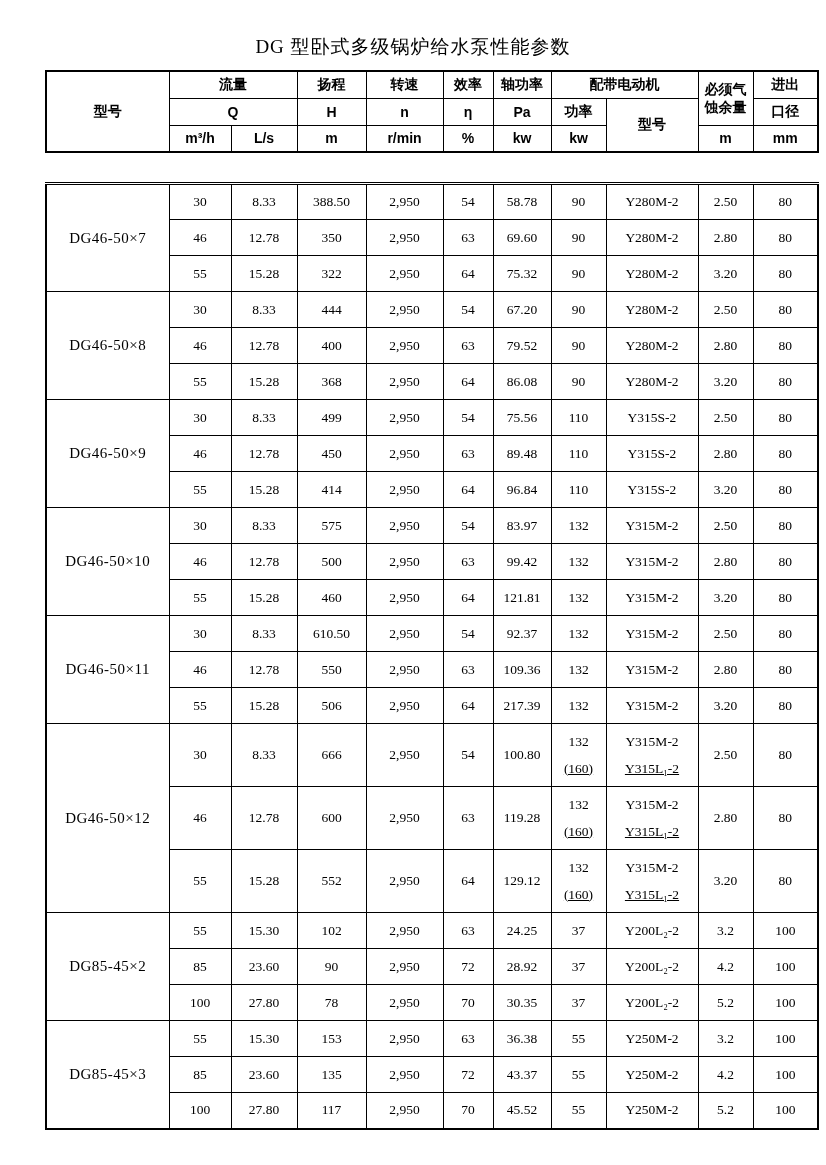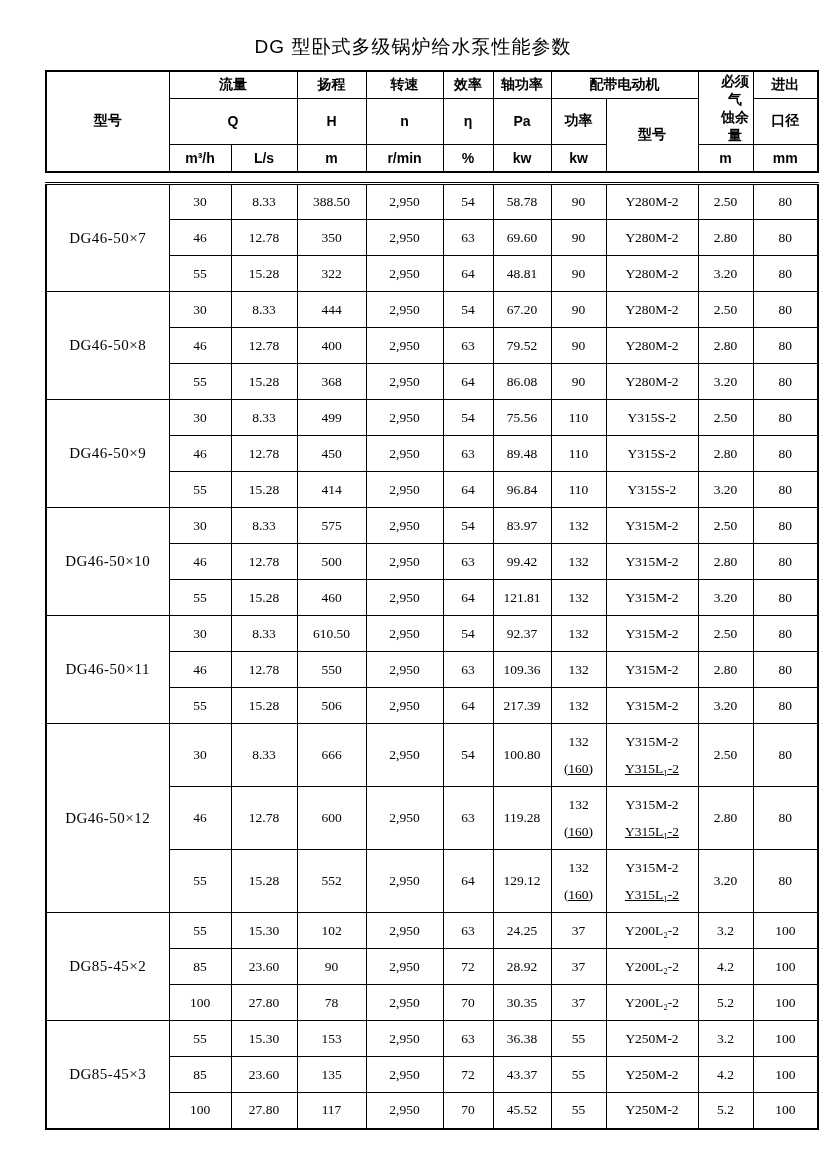--- a/index.html
+++ b/index.html
@@ -19,21 +19,21 @@
   .title {
     position: absolute;
     top: 34px;
     left: 0;
     width: 100%;
     margin: 0;
     text-align: center;
     font-size: 19px;
     font-weight: 400;
     letter-spacing: 1px;
-    font-family: Liberation Sans, sans-serif;
+    font-family: Liberation Serif, serif;
   }
   table.tbl {
     position: absolute;
     left: 45px;
     width: 772px;
     border-collapse: collapse;
     table-layout: fixed;
   }
   table.tbl td {
     border: 1px solid #000;
@@ -44,21 +44,21 @@
   }
   
   table.header-tbl {
     top: 70px;
     border: 2px solid #000;
     font-family: "Liberation Sans", "DejaVu Sans", sans-serif;
     font-weight: bold;
     font-size: 14px;
   }
   table.header-tbl tr { height: 27px; }
-  .two-line div { line-height: 18px; margin-left: 19px; }
+  .two-line div { line-height: 18px; }
   
   table.body-tbl {
     top: 182px;
     border: 2px solid #000;
     border-top: 3px double #000;
     font-size: 13.5px;
   }
   table.body-tbl tr { height: 36px; }
   table.body-tbl tr.tall { height: 63px; }
   td.model-cell {
@@ -167,21 +167,21 @@
           <td>Y280M-2</td>
           <td>2.80</td>
           <td>80</td>
         </tr>
         <tr>
           <td>55</td>
           <td>15.28</td>
           <td>322</td>
           <td>2,950</td>
           <td>64</td>
-          <td>48.81</td>
+          <td>75.32</td>
           <td>90</td>
           <td>Y280M-2</td>
           <td>3.20</td>
           <td>80</td>
         </tr>
         <tr>
           <td rowspan="3" class="model-cell">DG46-50×8</td>
           <td>30</td>
           <td>8.33</td>
           <td>444</td>

